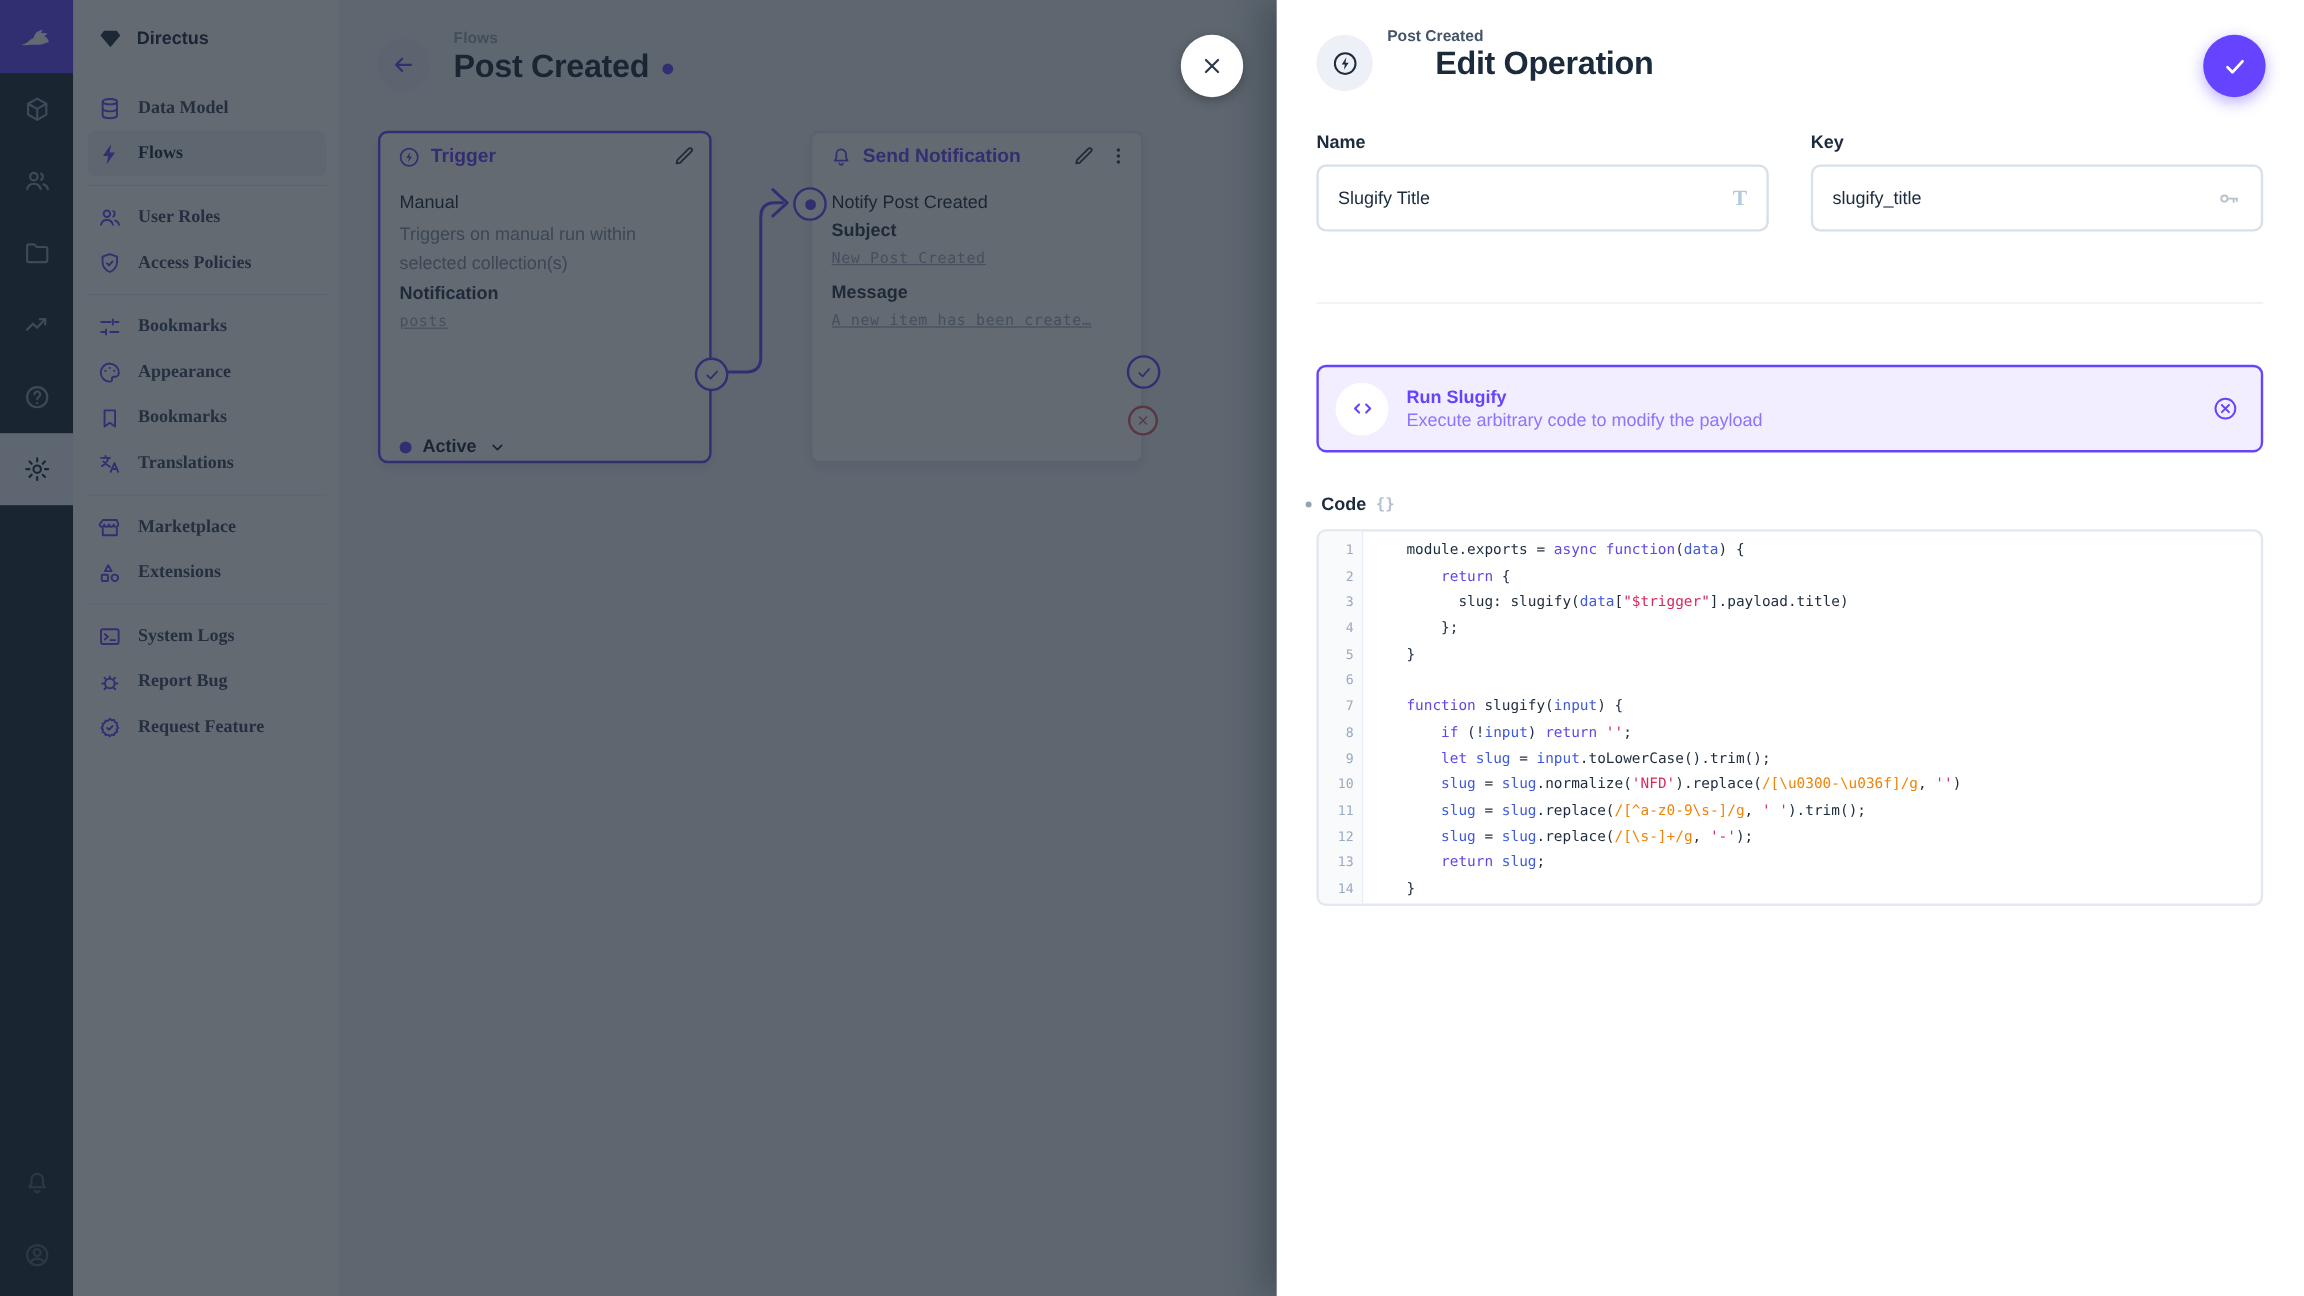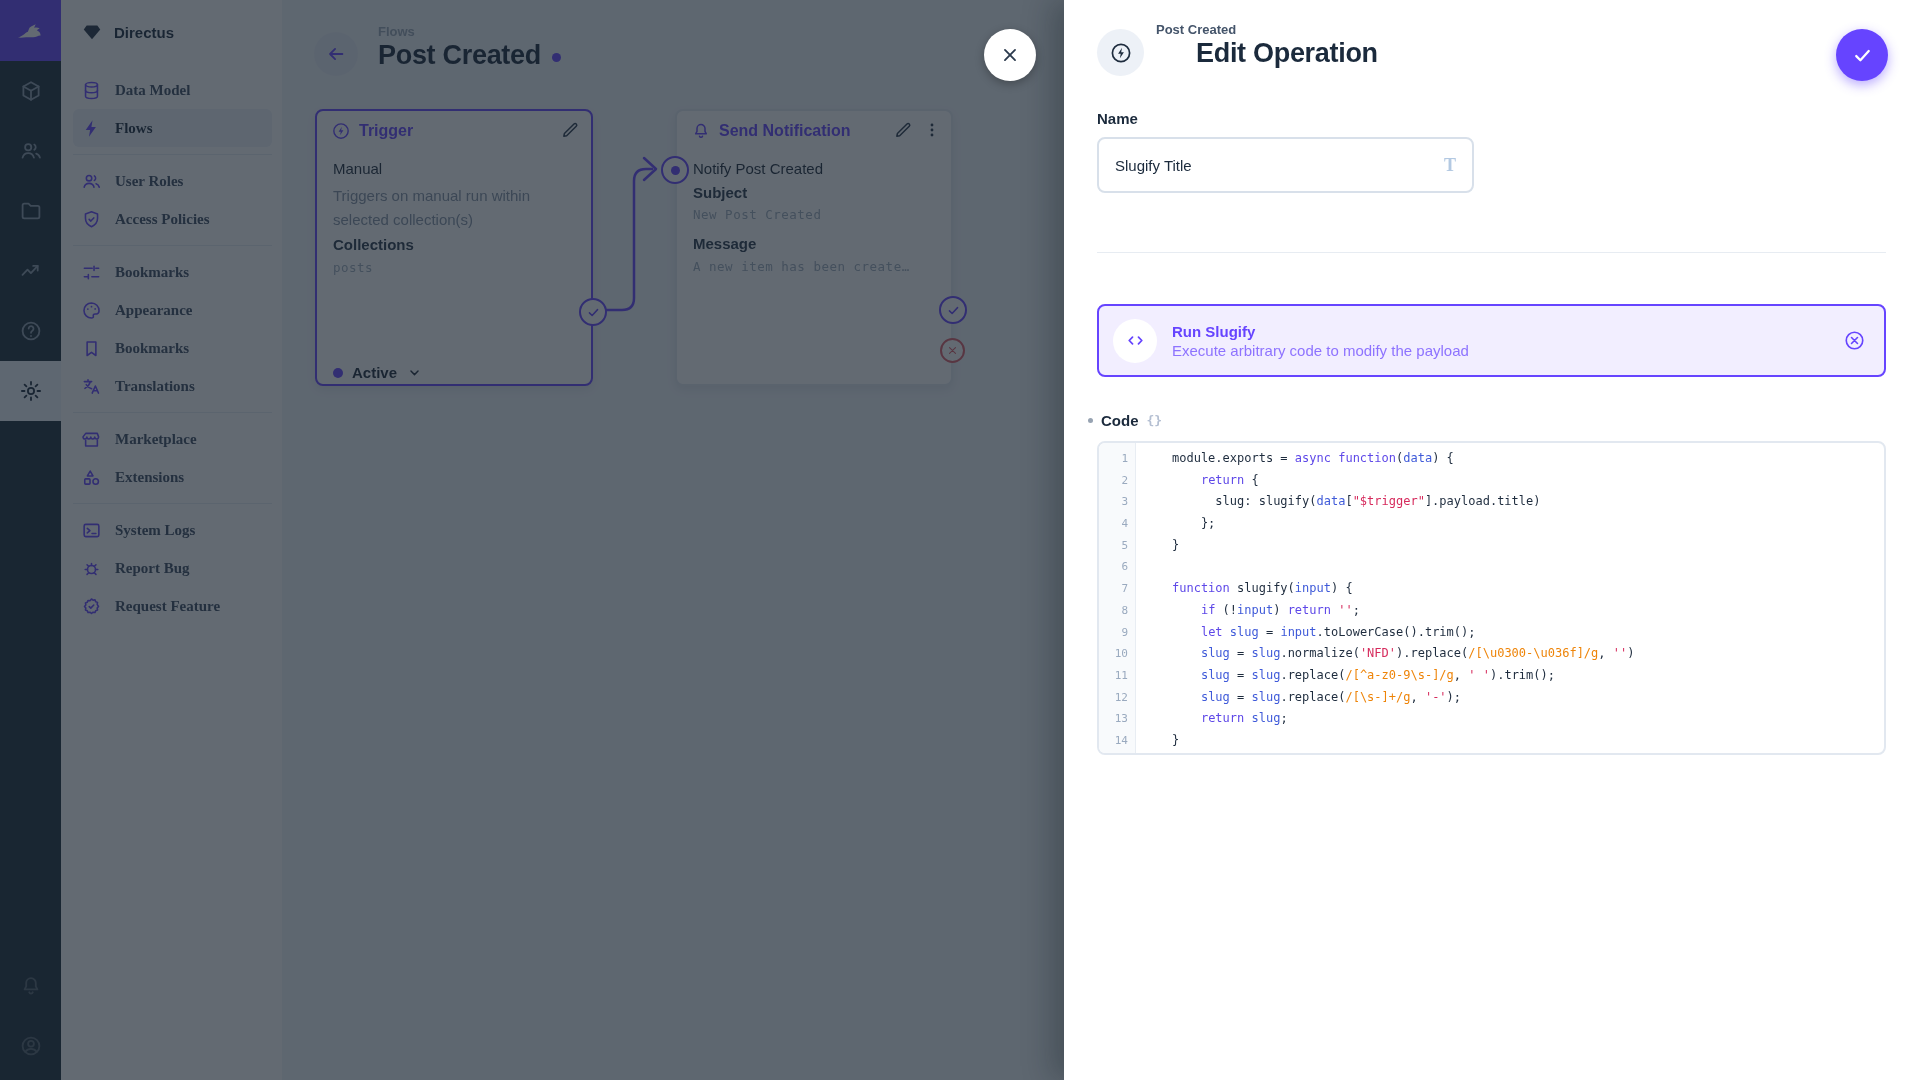--- a/index.html
+++ b/index.html
@@ -43,21 +43,21 @@
   .trigger-card { left:33px; border:2px solid #6644ff; }
   .op-card { left:393px; border:2px solid #e2e8f0; }
   .card-type { position:absolute; top:10px; left:14px; display:flex; align-items:center; gap:8px; color:#6644ff; font-size:16px; font-weight:700; }
   .card-type .ic { display:flex; } .card-type .ic svg { width:20px; height:20px; }
   .card-icon-btn { position:absolute; top:9px; width:20px; height:20px; color:#2b3a4d; }
   .card-icon-btn svg { width:20px; height:20px; }
   .card-row { position:absolute; left:16px; right:12px; font-size:15px; }
   .row-name { top:49px; color:#1d2a3a; font-weight:500; }
   .row-desc { top:73px; color:#8593a6; line-height:23.5px; }
   .row-label { color:#2a394c; font-weight:600; }
-  .row-mono { font-family:"DejaVu Sans Mono",monospace; font-size:12.5px; color:#9fadbd; letter-spacing:.5px; }
+  .row-mono { font-family:"DejaVu Sans Mono",monospace; font-size:12.5px; color:#9fadbd; letter-spacing:.5px;text-decoration:underline; }
   .card-footer { position:absolute; left:16px; top:253px; display:flex; align-items:center; gap:9px; font-size:15px; font-weight:600; color:#1d2a3a; }
   .status-dot { width:10px; height:10px; border-radius:50%; background:#6644ff; }
   .card-footer .ic { display:flex; color:#1d2a3a; } .card-footer .ic svg { width:17px; height:17px; }
 
   .edge-circle { position:absolute; width:28px; height:28px; border-radius:50%; background:#fff; border:2.5px solid #6644ff; color:#6644ff; display:flex; align-items:center; justify-content:center; }
   .edge-circle svg { width:15px; height:15px; }
   .edge-circle .dot { width:9px; height:9px; border-radius:50%; background:#6644ff; }
   .edge-reject { width:25px; height:25px; border-width:2px; border-color:#dd5e6b; color:#dd5e6b; }
   .edge-reject svg { width:13px; height:13px; }
 
@@ -372,21 +372,21 @@
             <svg viewBox="0 0 24 24" fill="none" stroke="currentColor" stroke-linecap="round" stroke-linejoin="round" stroke-width="1.8">
               <path d="M4.6 19.4l.7-3.2L16.8 4.7a1.9 1.9 0 012.7 2.7L8 18.9l-3.4.5z"></path>
             </svg>
           </span>
       </div>
       <div class="card-row row-name">Manual</div>
       <div class="card-row row-desc">
         <div>Triggers on manual run within</div>
         <div>selected collection(s)</div>
       </div>
-      <div class="card-row row-label" style="top:125px">Collections</div>
+      <div class="card-row row-label" style="top:125px">Notification</div>
       <div class="card-row row-mono" style="top:149px">posts</div>
       <div class="card-footer">
         <span class="status-dot"></span>
         <span>Active</span>
         <span class="ic" style="display: flex;">
             <svg viewBox="0 0 24 24" fill="none" stroke="currentColor" stroke-linecap="round" stroke-linejoin="round" stroke-width="2">
               <path d="M7 10l5 5 5-5"></path>
             </svg>
           </span>
       </div>
@@ -479,20 +479,32 @@
             <path d="M5.5 12.6l4.3 4.3L18.5 7.4"></path>
           </svg>
         </span>
     </button>
 
     <div class="field field-1">
       <div class="field-label">Name</div>
       <div class="input-box">
         <span class="val">Slugify Title</span>
         <span class="t-icon">T</span>
+      </div>
+    </div>
+    <div class="field field-2">
+      <div class="field-label">Key</div>
+      <div class="input-box">
+        <span class="val">slugify_title</span>
+        <span class="ic" style="display: flex;">
+            <svg viewBox="0 0 24 24" fill="none" stroke="currentColor" stroke-linecap="round" stroke-linejoin="round" stroke-width="1.8">
+              <circle cx="7.6" cy="12" r="3"></circle>
+              <path d="M10.6 12h9.2M16.4 12v3.2M19.4 12v2.4"></path>
+            </svg>
+          </span>
       </div>
     </div>
 
     <div class="drawer-divider"></div>
 
     <div class="script-banner">
       <div class="banner-circle">
         <span style="display: flex;">
             <svg viewBox="0 0 24 24" fill="none" stroke="currentColor" stroke-linecap="round" stroke-linejoin="round" stroke-width="2">
               <path d="M8.6 8.2L4.8 12l3.8 3.8M15.4 8.2l3.8 3.8-3.8 3.8"></path>

